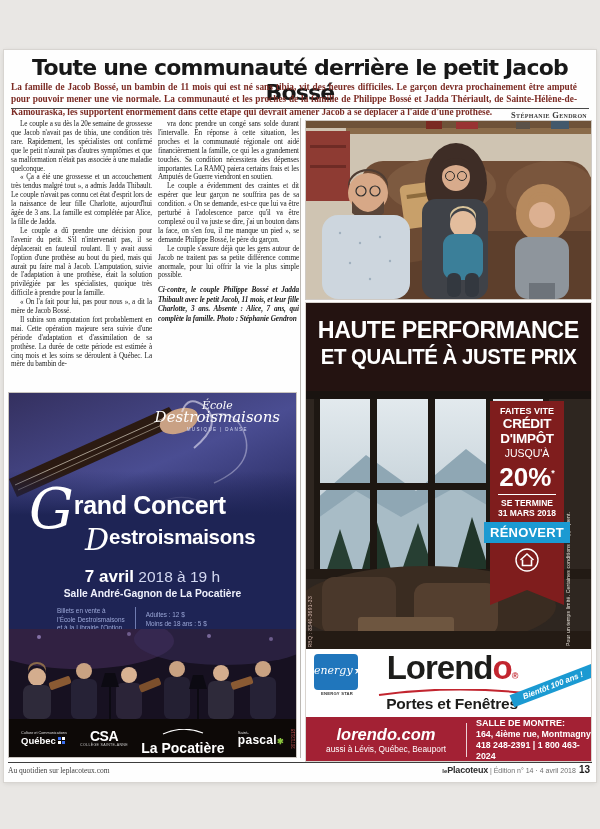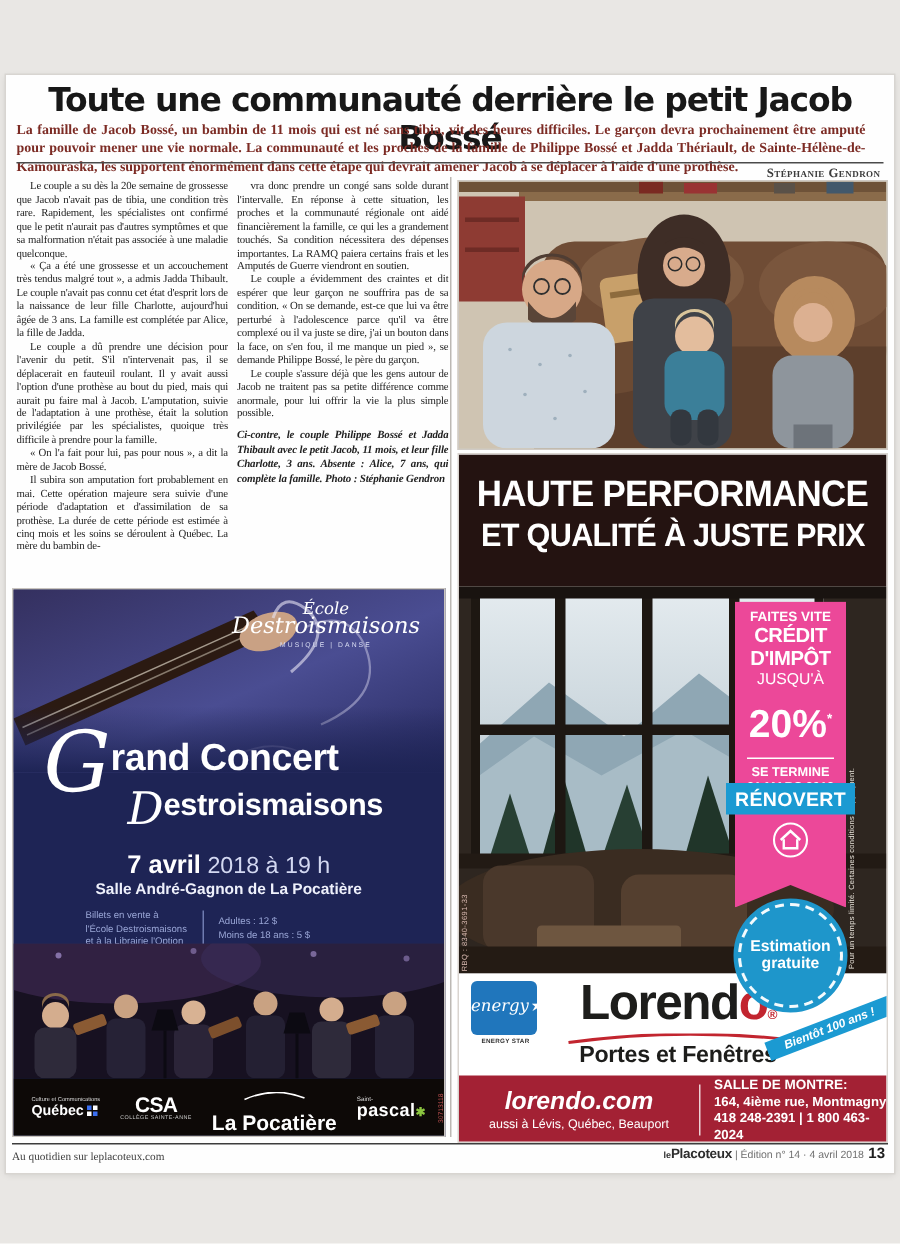--- a/index.html
+++ b/index.html
@@ -62,28 +62,28 @@
   .lz-photo{position:absolute;top:88px;left:0;width:285px;height:258px;overflow:hidden;background:#2e2620;}
   .lz-rbq{
     position:absolute;left:1px;top:205px;writing-mode:vertical-rl;transform:rotate(180deg);
     font-size:5px;color:#d8b9b0;letter-spacing:.3px;
   }
   .lz-fineprint{
     position:absolute;left:259px;top:105px;writing-mode:vertical-rl;transform:rotate(180deg);
     font-size:5px;color:#e6e1d8;letter-spacing:.2px;height:150px;overflow:hidden;
   }
   .lz-ribbon{
-    position:absolute;left:184px;top:98px;width:74px;height:204px;background:#ec4899;
+    position:absolute;left:184px;top:98px;width:74px;height:204px;background:#7f1d1d;
     clip-path:polygon(0 0,100% 0,100% 100%,50% calc(100% - 15px),0 100%);
     color:#fff;text-align:center;box-sizing:border-box;padding-top:5px;
   }
   .rb-urg{font-weight:700;font-size:9px;line-height:11px;}
   .rb-credit{font-weight:700;font-size:13.5px;line-height:14.5px;letter-spacing:-.3px;}
   .rb-upto{font-size:10.5px;line-height:13px;margin-top:1px;}
-  .rb-pct{font-weight:700;font-size:26px;line-height:38px;}
+  .rb-pct{font-weight:700;font-size:26px;line-height:27px;}
   .rb-pct sup{font-size:9px;}
   .rb-div{width:58px;height:1px;background:#fff;margin:3px auto 3px;}
   .rb-ends{font-weight:700;font-size:8.5px;line-height:10px;}
   .lz-renovert{
     position:absolute;left:178px;top:219px;width:86px;height:21px;background:#1b9ad2;
     color:#fff;font-weight:700;font-size:13px;line-height:21px;text-align:center;letter-spacing:.2px;
   }
   .lz-house{position:absolute;left:207px;top:244px;width:28px;height:26px;}
   .lz-badge{
     position:absolute;left:183px;top:296px;width:76px;height:76px;border-radius:50%;
@@ -312,26 +312,20 @@
       <div class="rb-ends">31 MARS 2018</div>
     </div>
     <div class="lz-renovert">RÉNOVERT</div>
     <div class="lz-house">
       <svg width="28" height="26" viewBox="0 0 28 26">
         <circle cx="14" cy="13" r="11" fill="none" stroke="#fff" stroke-width="1.4"></circle>
         <path d="M7.5 13 L14 7 L20.5 13" fill="none" stroke="#fff" stroke-width="1.6"></path>
         <path d="M9.5 12.5 L9.5 18.5 L18.5 18.5 L18.5 12.5" fill="none" stroke="#fff" stroke-width="1.6"></path>
       </svg>
     </div>
-    <div class="lz-badge">
-      <div class="inner">
-        <span>Estimation</span>
-        <span>gratuite</span>
-      </div>
-    </div>
 
     <div class="lz-white">
       <div class="energy">
         <div class="box"><span>energy</span>★</div>
         <div class="cap">ENERGY STAR</div>
       </div>
       <div class="lz-brand">
         <div class="word">
           <span>Lorend</span><span class="red-o">o</span><span class="reg">®</span>
         </div>

